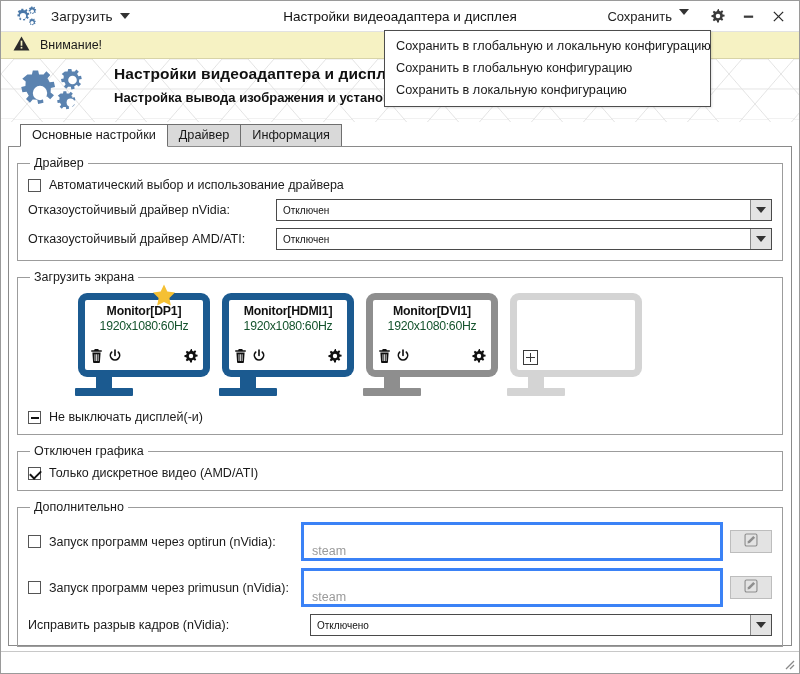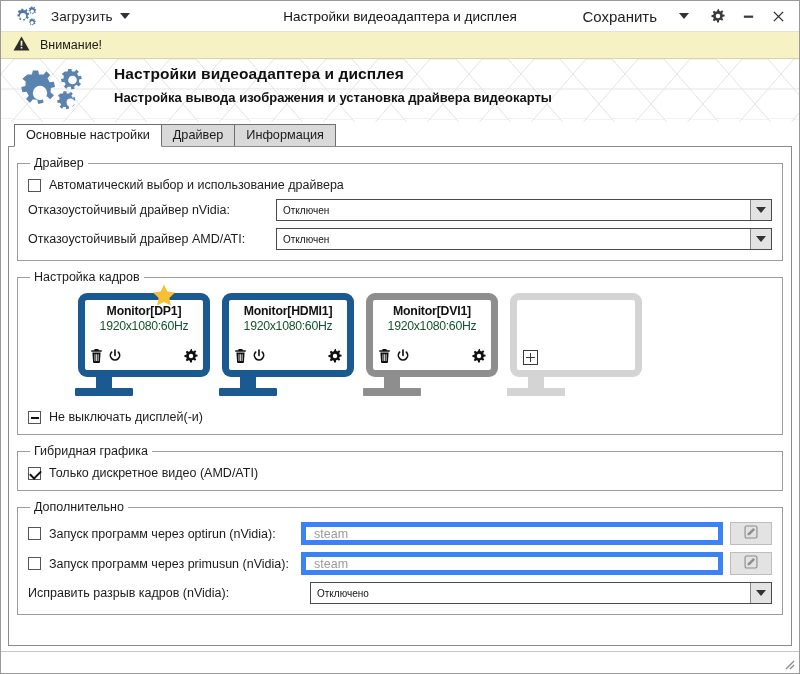--- a/index.html
+++ b/index.html
@@ -37,22 +37,22 @@
            border-right: 5px solid transparent; border-top: 6px solid #333; }
   .tb-title {
     position: absolute; left: 0; right: 0; text-align: center;
     font-size: 13.5px; color: #111; pointer-events: none;
   }
   .tb-right {
     margin-left: auto; display: flex; align-items: center;
     gap: 0px; padding-right: 6px;
   }
   .tb-save {
-    font-size: 15px; color: #222; display: flex;
-    align-items: center; gap: 22px; margin-right: 14px; z-index: 3;
+    font-size: 13px; color: #222; display: flex;
+    align-items: flex-start; gap: 7px; margin-right: 14px; z-index: 3;
   }
   .tb-icon {
     width: 30px; height: 30px; display: flex;
     align-items: center; justify-content: center;
     font-size: 15px; color: #3b3b3b; z-index: 3;
   }
   .tb-icon.close { font-size: 17px; font-weight: 400; }
   .tb-icon.min { font-size: 18px; line-height: 8px; }
 
   
@@ -104,21 +104,21 @@
   }
   .banner-h2 {
     font-size: 13px; font-weight: bold; color: #111;
     margin-top: 7px;
   }
 
   
   .tabrow {
     position: relative;
     display: flex; align-items: flex-end;
-    padding-left: 13px;
+    padding-left: 19px;
     height: 23px;
     background: transparent;
     margin-top: 2px;
   }
   .tab {
     font-size: 12.7px; color: #1a1a1a;
     padding: 3px 11px 4px 11px;
     border: 1px solid #6f6f6f;
     background: #d9d9d9;
     margin-right: -1px;
@@ -208,24 +208,24 @@
   .arrow-dn {
     width: 0; height: 0;
     border-left: 5px solid transparent;
     border-right: 5px solid transparent;
     border-top: 6px solid #333;
   }
   .combo-label { font-size: 12.5px; color: #1a1a1a; width: 248px; flex: 0 0 auto; }
 
   
   .tfield {
-    height: 23px;
-    border: 5px solid #3b82f6;
+    height: 39px;
+    border: 3px solid #3b82f6;
     background: #fff;
-    display: flex; align-items: center;
+    display: flex; align-items: flex-end;
     padding-left: 8px;
     font-size: 12.5px;
     color: #9a9a9a;
     flex: 1 1 auto; min-width: 0;
   }
   .editbtn {
     width: 42px; height: 23px;
     background: #e3e3e3;
     border: 1px solid #bdbdbd;
     margin-left: 7px;
@@ -429,21 +429,21 @@
         <div class="combo">
           <span class="combo-val">Отключен</span>
           <span class="combo-arrow">
                 <i class="arrow-dn"></i>
               </span>
         </div>
       </div>
     </fieldset>
 
     <fieldset>
-      <legend>Настройка кадров</legend>
+      <legend>Загрузить экрана</legend>
 
       <div class="monitors">
 
         <div class="mon">
           <div class="star">
             <svg viewBox="0 0 26 26" width="26" height="26">
               <path d="M13 1.5 L16.3 8.6 L24 9.6 L18.4 15 L19.8 22.6 L13 19 L6.2 22.6 L7.6 15 L2 9.6 L9.7 8.6 Z" fill="#f5c033"></path>
             </svg>
           </div>
           <div class="mon-screen" style="background:#1b5a90">
@@ -554,21 +554,21 @@
         </div>
       </div>
 
       <div class="row" style="margin-top:14px;">
         <span class="cb tri"></span>
         <span class="lbl">Не выключать дисплей(-и)</span>
       </div>
     </fieldset>
 
     <fieldset>
-      <legend>Гибридная графика</legend>
+      <legend>Отключен графика</legend>
       <div class="row first">
         <span class="cb checked"></span>
         <span class="lbl">Только дискретное видео (AMD/ATI)</span>
       </div>
     </fieldset>
 
     <fieldset>
       <legend>Дополнительно</legend>
 
       <div class="row first">
@@ -619,14 +619,19 @@
 
   <div class="statusbar">
     <svg class="grip" viewBox="0 0 14 14" width="14" height="14">
       <g stroke="#8a8a8a" stroke-width="1.2">
         <path d="M13 5 L5 13"></path>
           <path d="M13 9 L9 13"></path>
       </g>
     </svg>
   </div>
 
+  <div class="save-menu">
+    <div class="save-menu-item">Сохранить в глобальную и локальную конфигурацию</div>
+    <div class="save-menu-item">Сохранить в глобальную конфигурацию</div>
+    <div class="save-menu-item">Сохранить в локальную конфигурацию</div>
+  </div>
 
 </div>
 
 </body></html>

